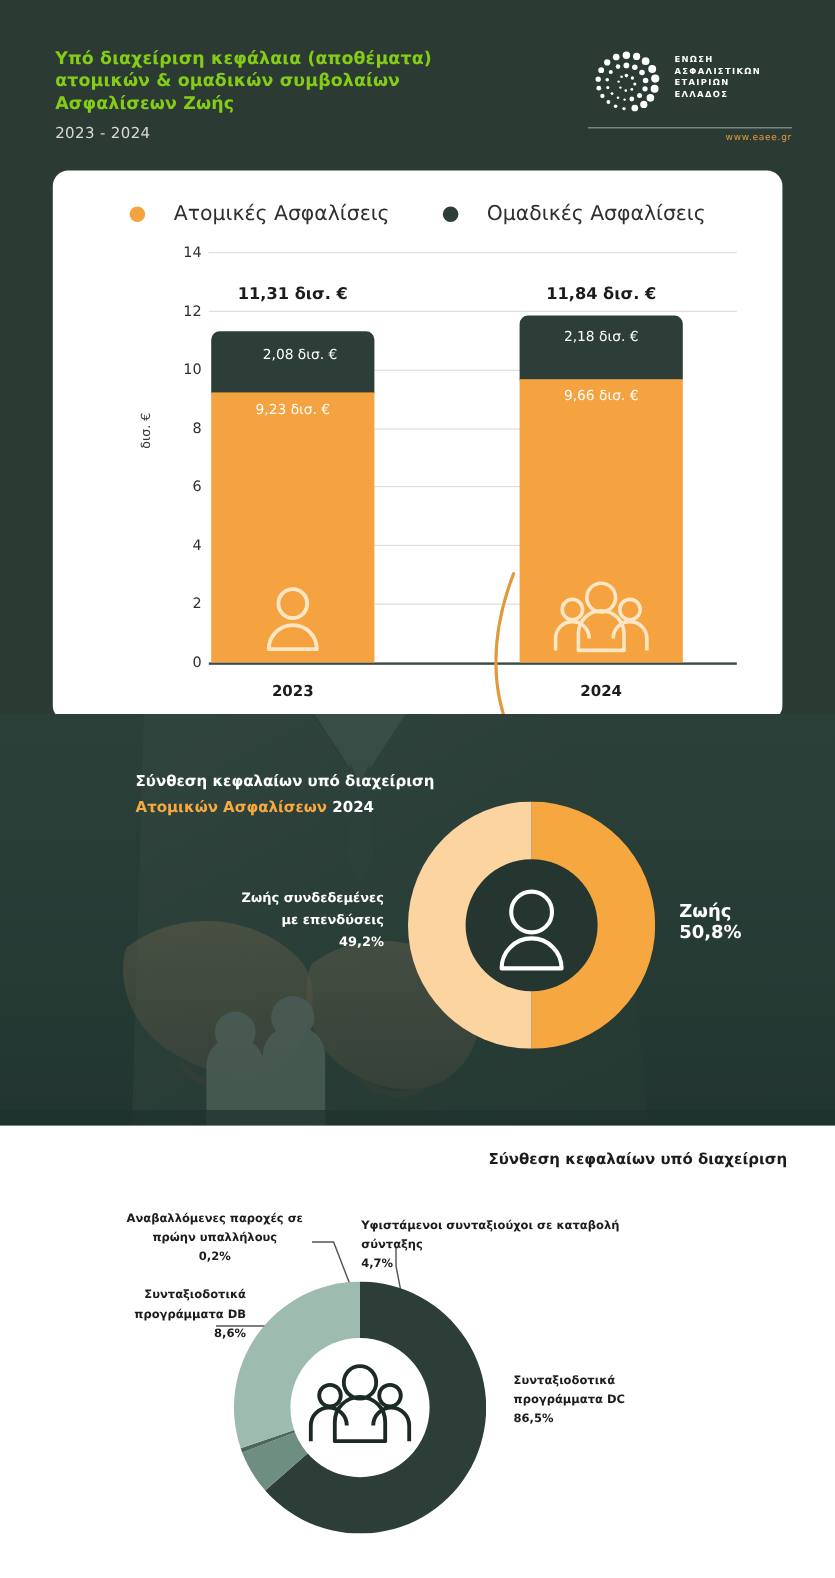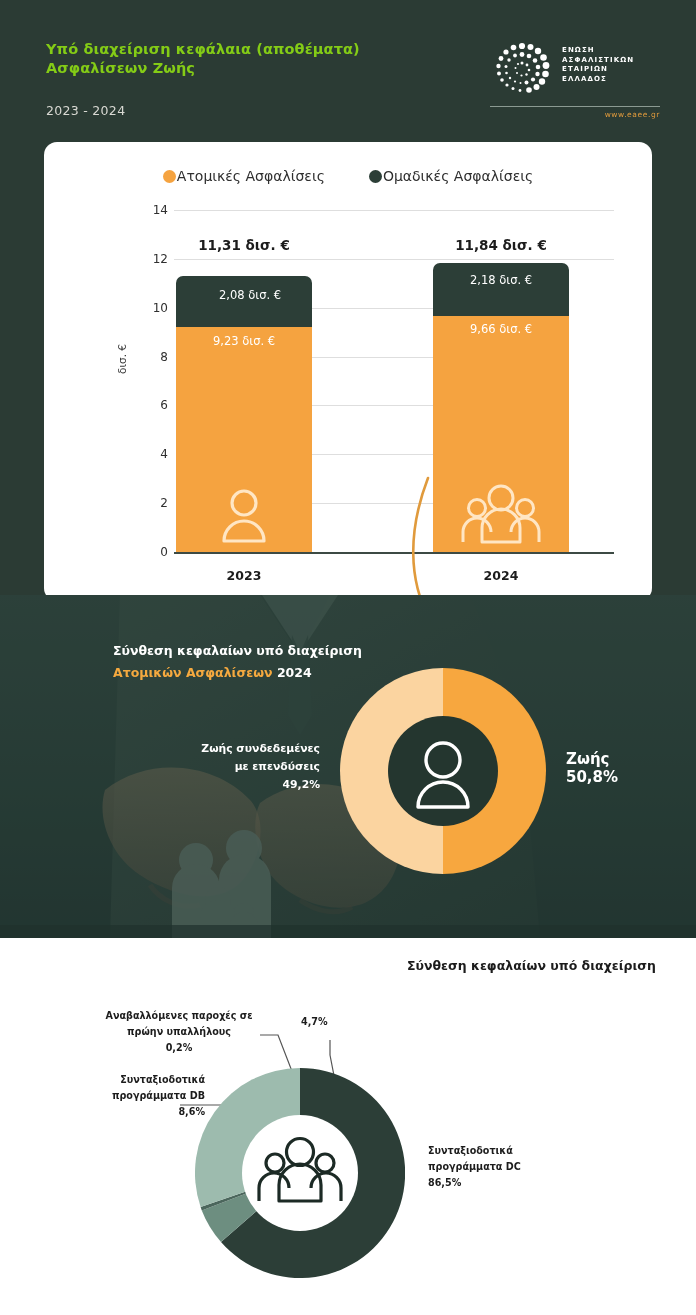--- a/index.html
+++ b/index.html
@@ -31,21 +31,21 @@
     color:#e09a3c;font-size:7.5px;letter-spacing:.6px;}
 
   
   #card{
     position:absolute;left:44px;top:142px;width:608px;height:459px;
     background:#ffffff;border-radius:13px;
   }
   .legend{position:absolute;top:26px;left:0;width:608px;text-align:center;font-size:0;}
   .legend-item{display:inline-block;margin:0 22px;font-size:0;vertical-align:middle;}
   .legend-dot{display:inline-block;width:13px;height:13px;border-radius:50%;vertical-align:middle;}
-  .legend-label{display:inline-block;margin-left:1px;font-size:14px;color:#2f2f2f;vertical-align:middle;}
+  .legend-label{display:inline-block;margin-left:24px;font-size:17px;color:#2f2f2f;vertical-align:middle;}
 
   #ylabel{
     position:absolute;left:62px;top:198px;
     transform:rotate(-90deg);transform-origin:left top;
     font-size:10.5px;color:#3a3a3a;white-space:nowrap;
   }
   .ytick{position:absolute;width:36px;text-align:right;font-size:12px;color:#2f2f2f;}
   .gridline{position:absolute;height:1px;background:#dedede;}
   #axisline{position:absolute;height:1.5px;background:#3c4a44;}
 
@@ -89,20 +89,21 @@
   #bot-right-label{position:absolute;left:428px;top:1143px;width:150px;
     font-size:9.6px;line-height:16px;color:#1c1c1c;font-weight:bold;}
   #bot-leaders{position:absolute;left:140px;top:1010px;width:300px;height:140px;}
 </style>
 </head>
 <body>
 
 <div id="header">
   <div id="header-title">
     <div>Υπό διαχείριση κεφάλαια (αποθέματα)</div>
+    <div>ατομικών &amp; ομαδικών συμβολαίων</div>
     <div>Ασφαλίσεων Ζωής</div>
   </div>
   <div id="header-years">2023 - 2024</div>
 
   <div id="logo-wrap">
     <svg id="logo-mark" viewBox="0 0 60 58">
       <g fill="#ffffff">
         <circle cx="30" cy="6" r="3.1"></circle>
           <circle cx="38.5" cy="7" r="3"></circle>
           <circle cx="46" cy="11" r="3.2"></circle>
@@ -334,20 +335,21 @@
   <div>0,2%</div>
 </div>
 
 <div class="bot-cal" style="left:80px;top:1072px;width:125px;text-align:right;">
   <div>Συνταξιοδοτικά</div>
   <div>προγράμματα DB</div>
   <div>8,6%</div>
 </div>
 
 <div class="bot-cal" style="left:301px;top:1014px;width:250px;text-align:left;">
+  <div>Υφιστάμενοι συνταξιούχοι σε καταβολή σύνταξης</div>
   <div>4,7%</div>
 </div>
 
 <div id="bot-right-label">
   <div>Συνταξιοδοτικά</div>
   <div>προγράμματα DC</div>
   <div>86,5%</div>
 </div>
 
 </body></html>

